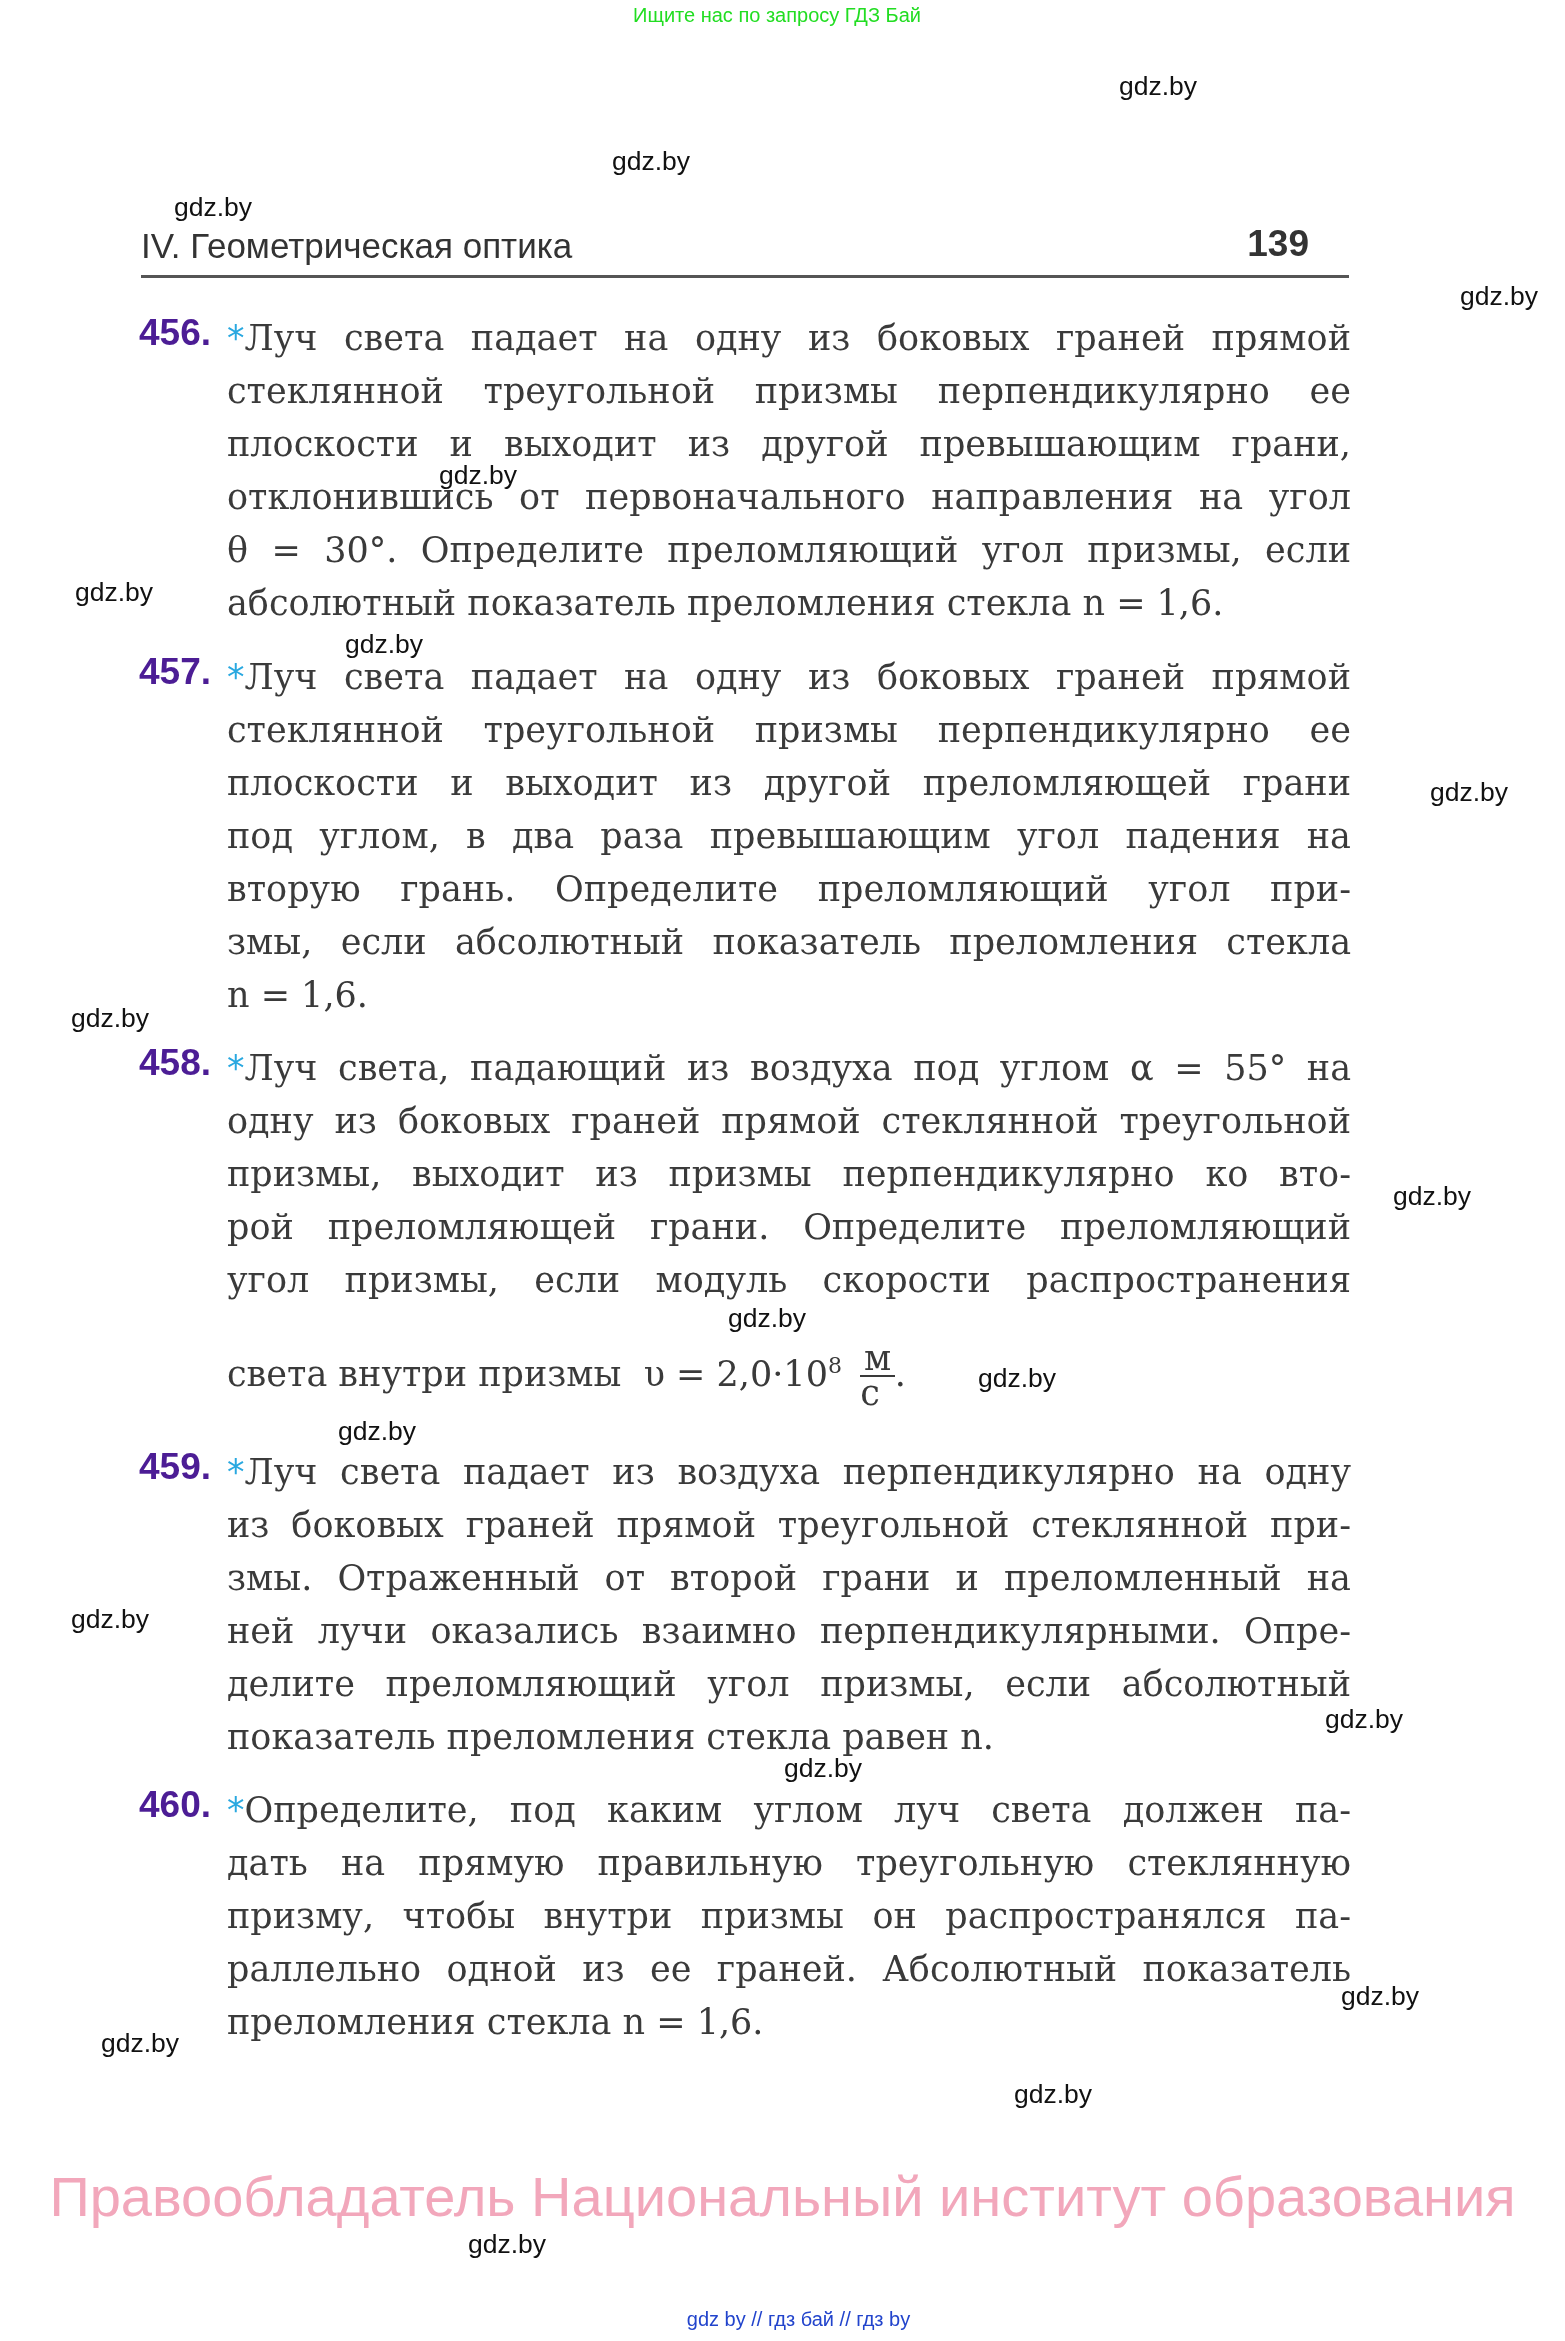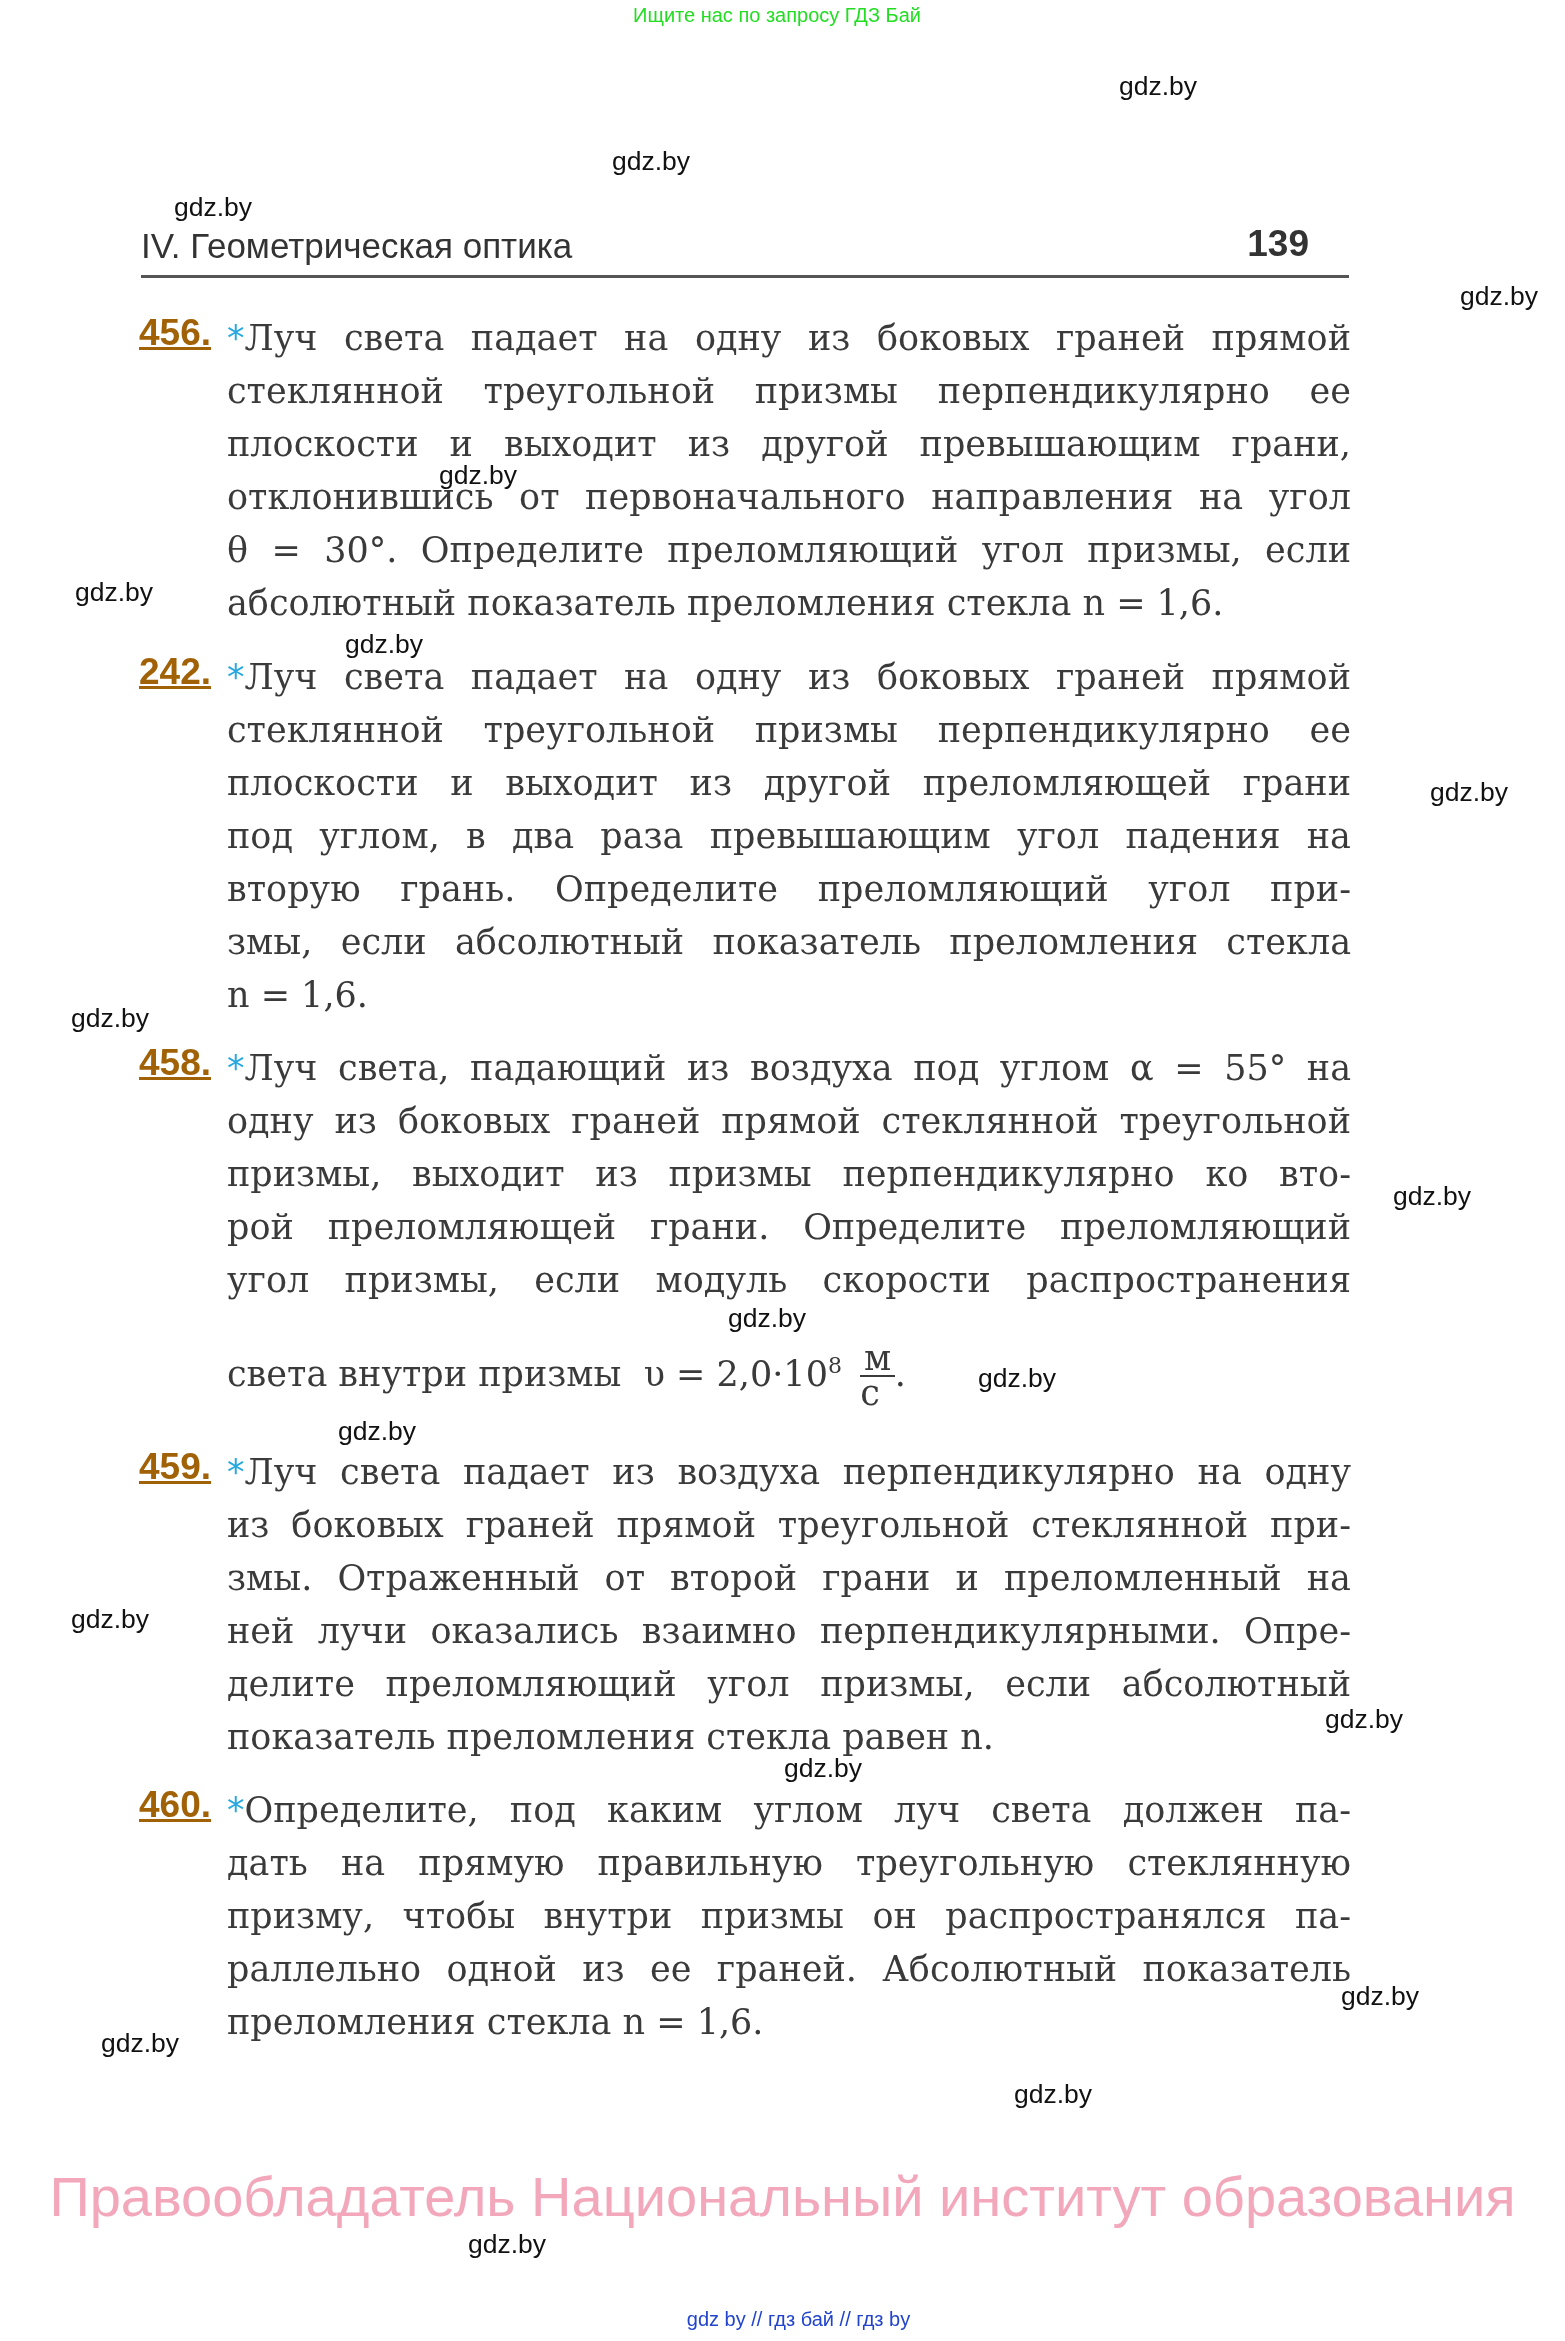--- a/index.html
+++ b/index.html
@@ -3,21 +3,21 @@
 <meta charset="utf-8">
 <style>
   html, body { margin:0; padding:0; background:#ffffff; }
   body { width:1565px; height:2342px; position:relative; overflow:hidden; font-family:"Liberation Sans", sans-serif; }
   .top-banner { position:absolute; top:3.7px; left:0; width:1554px; text-align:center; color:#22dd22; font-size:20px; font-family:"Liberation Sans", sans-serif; }
   .wm { position:absolute; font-family:"Liberation Sans", sans-serif; font-size:26.5px; color:#111; }
   .header { position:absolute; left:141px; top:217px; width:1208px; height:58px; border-bottom:3.7px solid #555; }
   .header-title { position:absolute; left:0; top:9.1px; font-size:35px; color:#333; font-family:"Liberation Sans", sans-serif; }
   .header-page { position:absolute; right:40px; top:5.5px; font-size:37px; font-weight:bold; color:#333; font-family:"Liberation Sans", sans-serif; }
   .problem { position:absolute; left:139px; width:1215px; }
-  .pnum { position:absolute; left:0; top:0; font-family:"Liberation Sans", sans-serif; font-weight:bold; font-size:37px; color:#a16207;text-decoration:underline; }
+  .pnum { position:absolute; left:0; top:0; font-family:"Liberation Sans", sans-serif; font-weight:bold; font-size:37px; color:#4c1d95; }
   .ptext { position:absolute; left:88px; top:0; width:1124px; font-family:"DejaVu Serif", serif; font-size:35px; line-height:53px; color:#3a3a3a; text-align:justify; }
   .star { color:#29a8e0; font-family:"DejaVu Sans", sans-serif; }
   .line { display:block; white-space:nowrap; text-align:justify; text-align-last:justify; }
   .line.last { text-align-last:left; }
   .footer-copyright { position:absolute; top:2164px; left:0; width:1565px; text-align:center; font-size:56px; color:#f2a7bb; font-family:"Liberation Sans", sans-serif; }
   .footer-links { position:absolute; top:2308px; left:0; width:1565px; text-align:center; font-size:20px; color:#2244cc; font-family:"Liberation Sans", sans-serif;padding-left:16px; }
   .frac { display:inline-block; vertical-align:middle; text-align:center; margin-left:18.3px; line-height:33px; }
   .frac span { display:block; }
   .frac .num { border-bottom:2.7px solid #3a3a3a; padding:0 3.7px; }
   sup { font-size:22px; }
@@ -38,21 +38,21 @@
     <span class="line"><span class="star">*</span><span>Луч света падает на одну из боковых граней прямой</span></span>
     <span class="line">стеклянной треугольной призмы перпендикулярно ее</span>
     <span class="line">плоскости и выходит из другой превышающим грани,</span>
     <span class="line">отклонившись от первоначального направления на угол</span>
     <span class="line">θ = 30°. Определите преломляющий угол призмы, если</span>
     <span class="line last">абсолютный показатель преломления стекла n = 1,6.</span>
   </div>
 </div>
 
 <div class="problem" style="top:651px;">
-  <div class="pnum">242.</div>
+  <div class="pnum">457.</div>
   <div class="ptext">
     <span class="line"><span class="star">*</span><span>Луч света падает на одну из боковых граней прямой</span></span>
     <span class="line">стеклянной треугольной призмы перпендикулярно ее</span>
     <span class="line">плоскости и выходит из другой преломляющей грани</span>
     <span class="line">под углом, в два раза превышающим угол падения на</span>
     <span class="line">вторую грань. Определите преломляющий угол при-</span>
     <span class="line">змы, если абсолютный показатель преломления стекла</span>
     <span class="line last">n = 1,6.</span>
   </div>
 </div>

